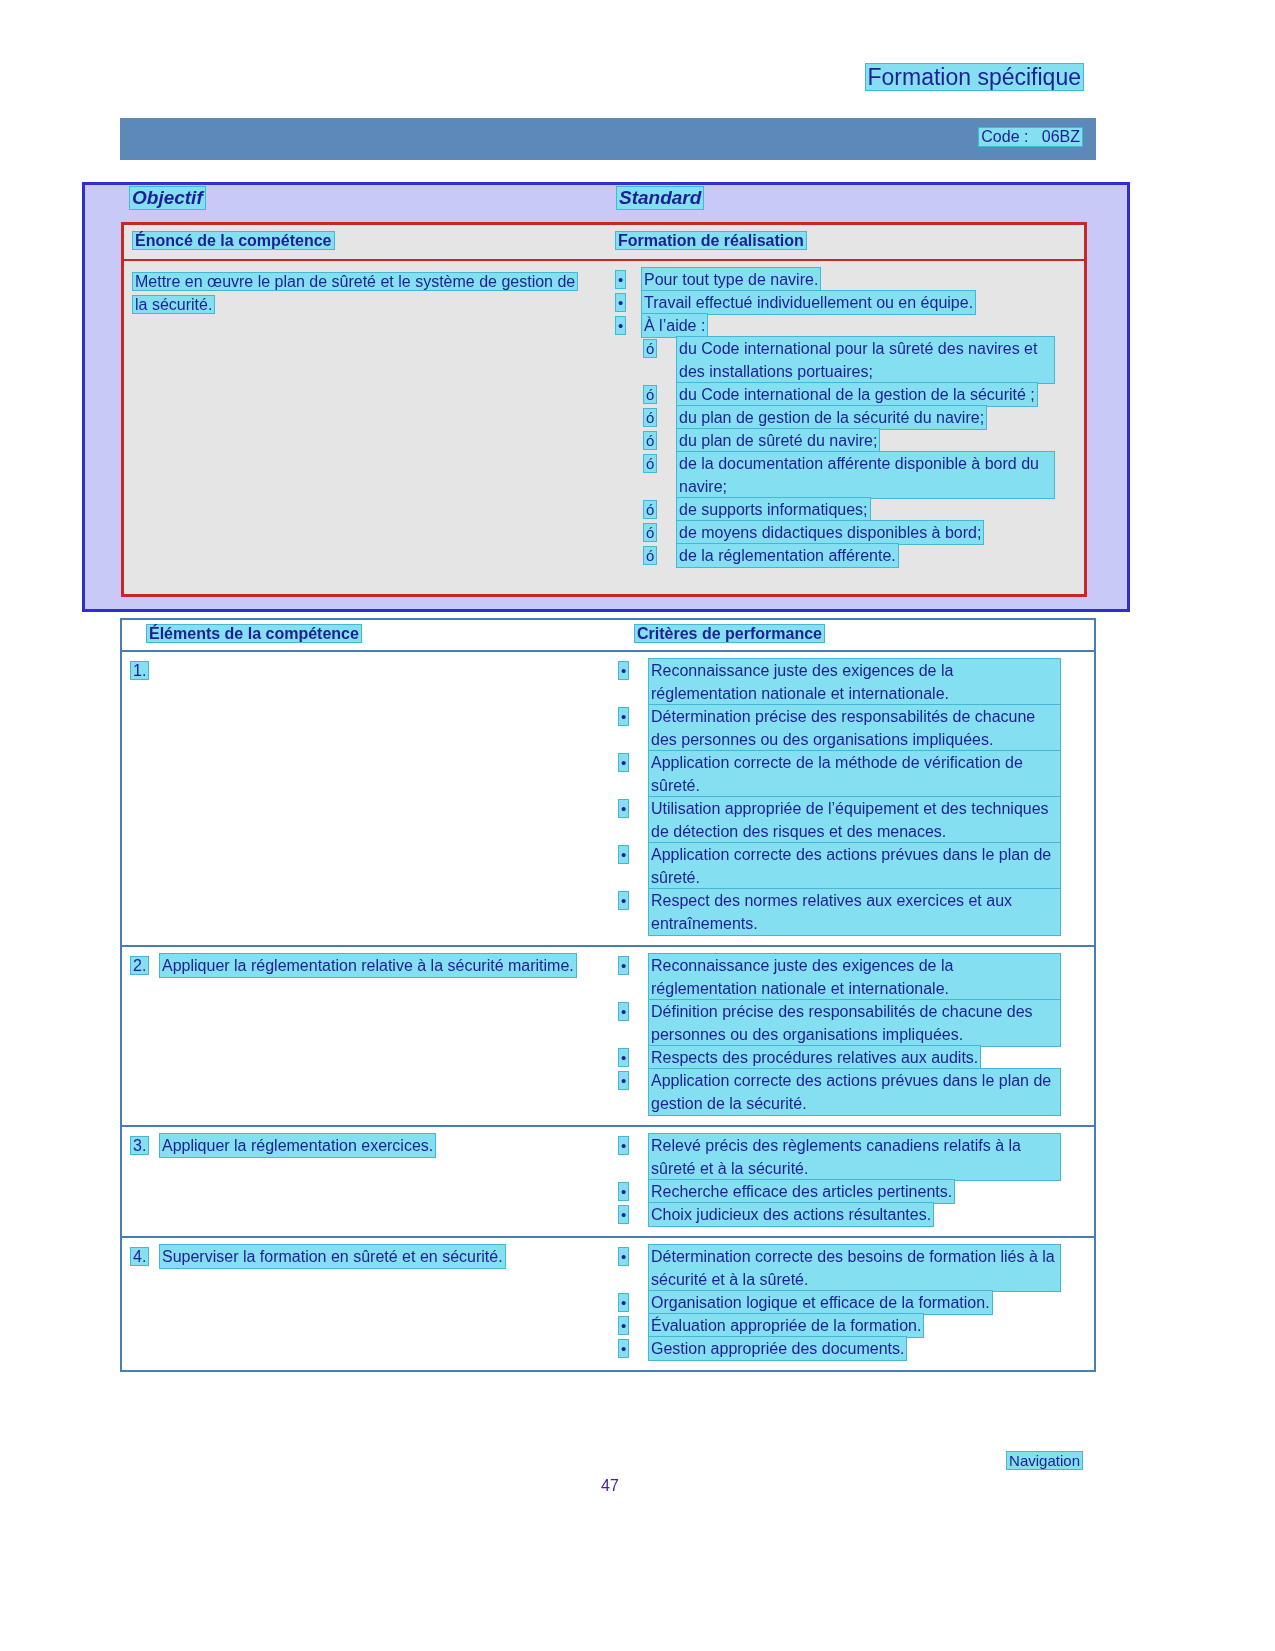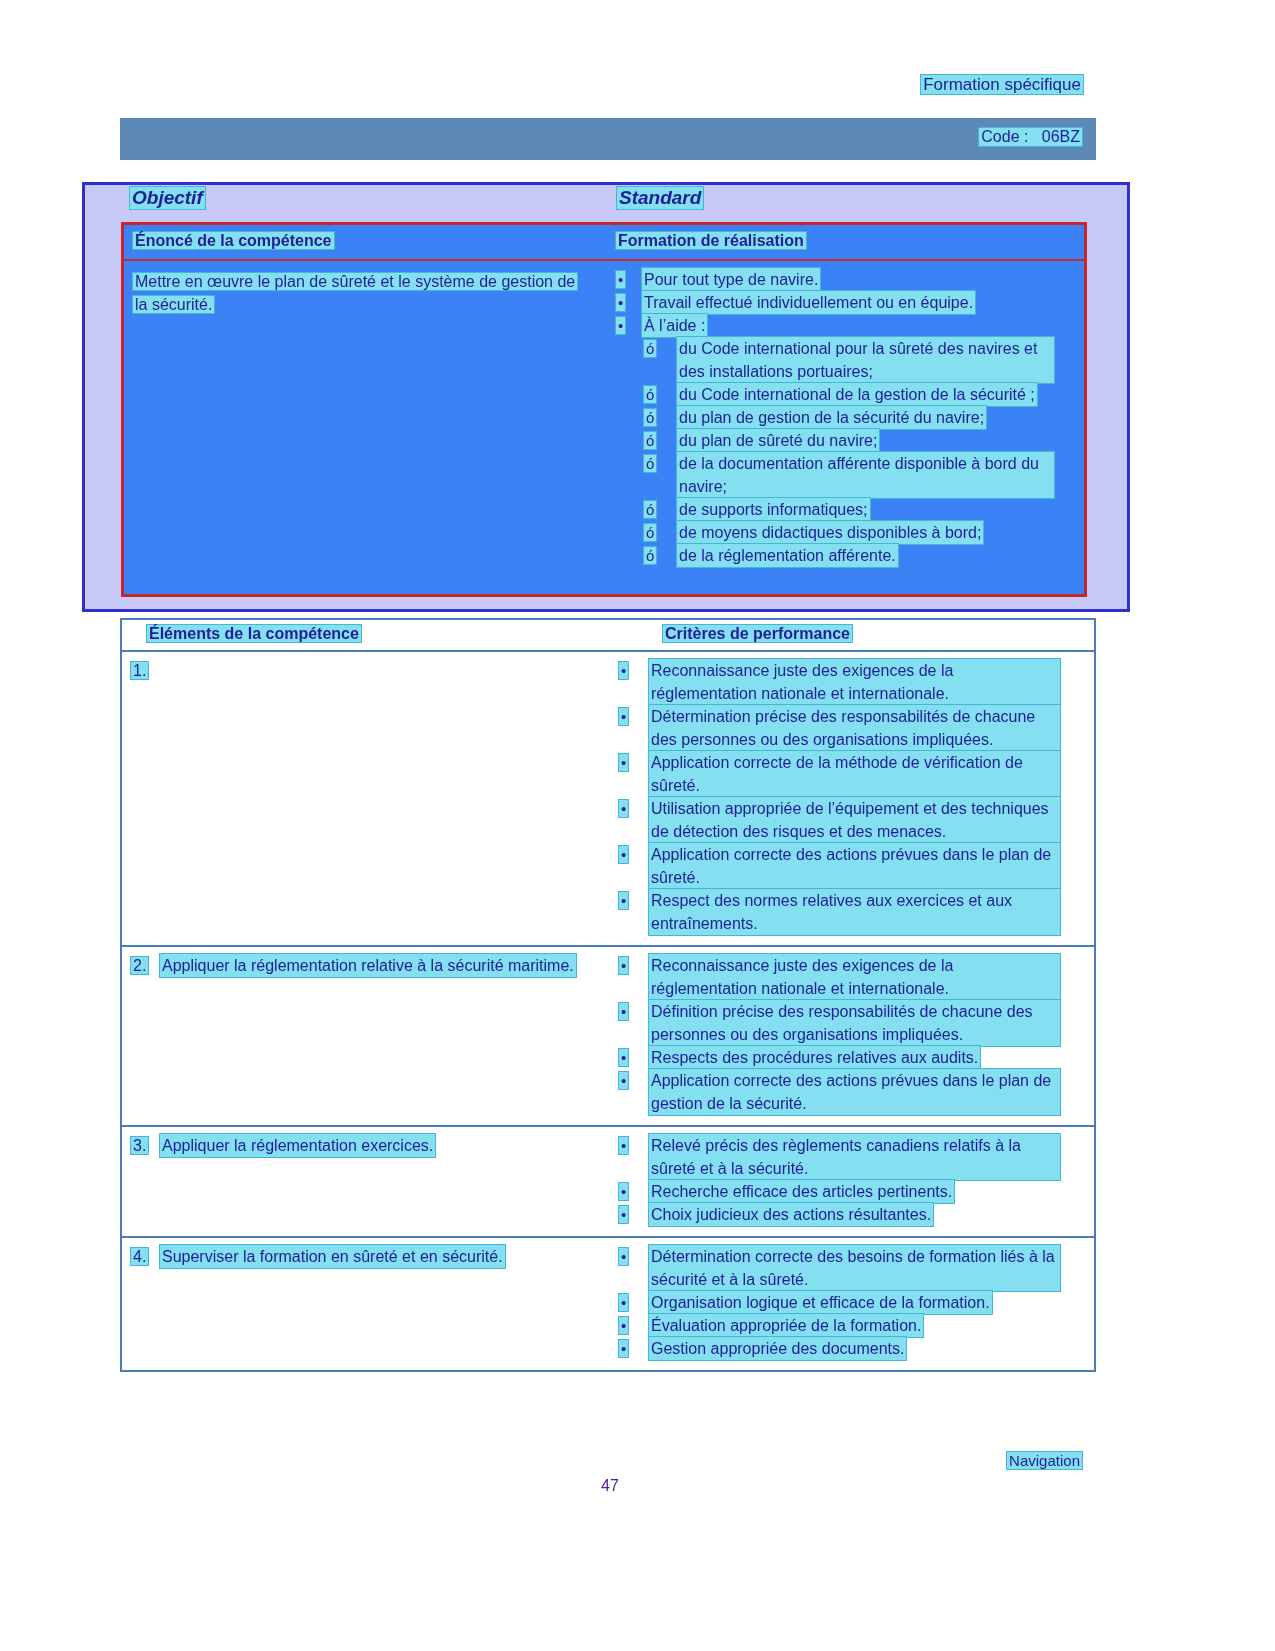--- a/index.html
+++ b/index.html
@@ -5,55 +5,55 @@
   * { margin:0; padding:0; box-sizing:border-box; }
   html,body { background:#ffffff; }
   body { font-family:"Liberation Sans", sans-serif; }
   .page { position:relative; width:1275px; height:1651px; background:#fff; overflow:hidden; color:#1e1e96; }
 
   
   .hl { background:#84dff1; color:#1e1e96; box-shadow:0 0 0 1px #44b7d6; padding:0 2px;
         -webkit-box-decoration-break:clone; box-decoration-break:clone; }
   .b  { font-weight:bold; }
 
-  .note { position:absolute; top:75px; right:192px; font-size:17px; }
+  .note { position:absolute; top:64px; right:192px; font-size:23px; }
 
   .bar { position:absolute; left:120px; top:118px; width:976px; height:42px; background:#5d89b8; }
   .bar .code { position:absolute; top:10px; right:14px; font-size:16px; white-space:pre; }
 
   
   .obox { position:absolute; left:82px; top:182px; width:1048px; height:430px;
           background:#c9c9f7; border:3px solid #2f2fd0; }
   .otitle { position:absolute; top:2px; font-size:19px; font-weight:bold; font-style:italic; }
   .otitle.left  { left:45px; }
   .otitle.right { left:532px; }
 
   
   .ctable { position:absolute; left:36px; top:37px; width:966px; height:375px;
-            border:3px solid #c62828; background:#3b82f6; font-size:16px; }
+            border:3px solid #c62828; background:#e5e5e5; font-size:16px; }
   .chead { display:flex; border-bottom:2px solid #c62828; padding-top:7px; height:36px; }
   .chead .cc1 { width:489px; padding-left:9px; }
   .chead .cc2 { flex:1; padding-left:3px; }
   .cbody { display:flex; }
   .cbody .cc1 { width:489px; padding:9px 26px 0 9px; line-height:23px; }
   .cbody .cc2 { flex:1; padding:7px 30px 0 3px; }
 
   .li { display:flex; line-height:23px; align-items:flex-start; }
   .li .gut { flex:0 0 26px; }
   .li .txt { min-width:0; }
   .li.lv2 { margin-left:28px; }
   .li.lv2 .gut { flex:0 0 33px; }
   .blt { font-size:15px; }
 
   
   .etable { position:absolute; left:120px; top:618px; width:976px;
             border:2px solid #4a7cb8; background:#fff; font-size:16px; }
   .ehead { display:flex; padding:5px 0 7px; border-bottom:2px solid #4a7cb8; }
   .ehead .ec1 { width:497px; padding-left:9px;margin-left:16px; }
-  .ehead .ec2 { flex:1;margin-left:28px; }
+  .ehead .ec2 { flex:1; }
   .erow { display:flex; padding:7px 0 10px; border-bottom:2px solid #4a7cb8; }
   .erow:last-child { border-bottom:none; }
   .erow .ec1 { width:497px; padding-left:9px; padding-right:30px; }
   .erow .ec2 { flex:1; padding-right:34px; }
   .numrow { display:flex; line-height:23px; }
   .numrow .numg { flex:0 0 29px; }
   .numrow .txt { min-width:0; }
   .crit .gut { flex:0 0 30px; }
 
   .navigation { position:absolute; top:1452px; right:193px; font-size:15px; }

